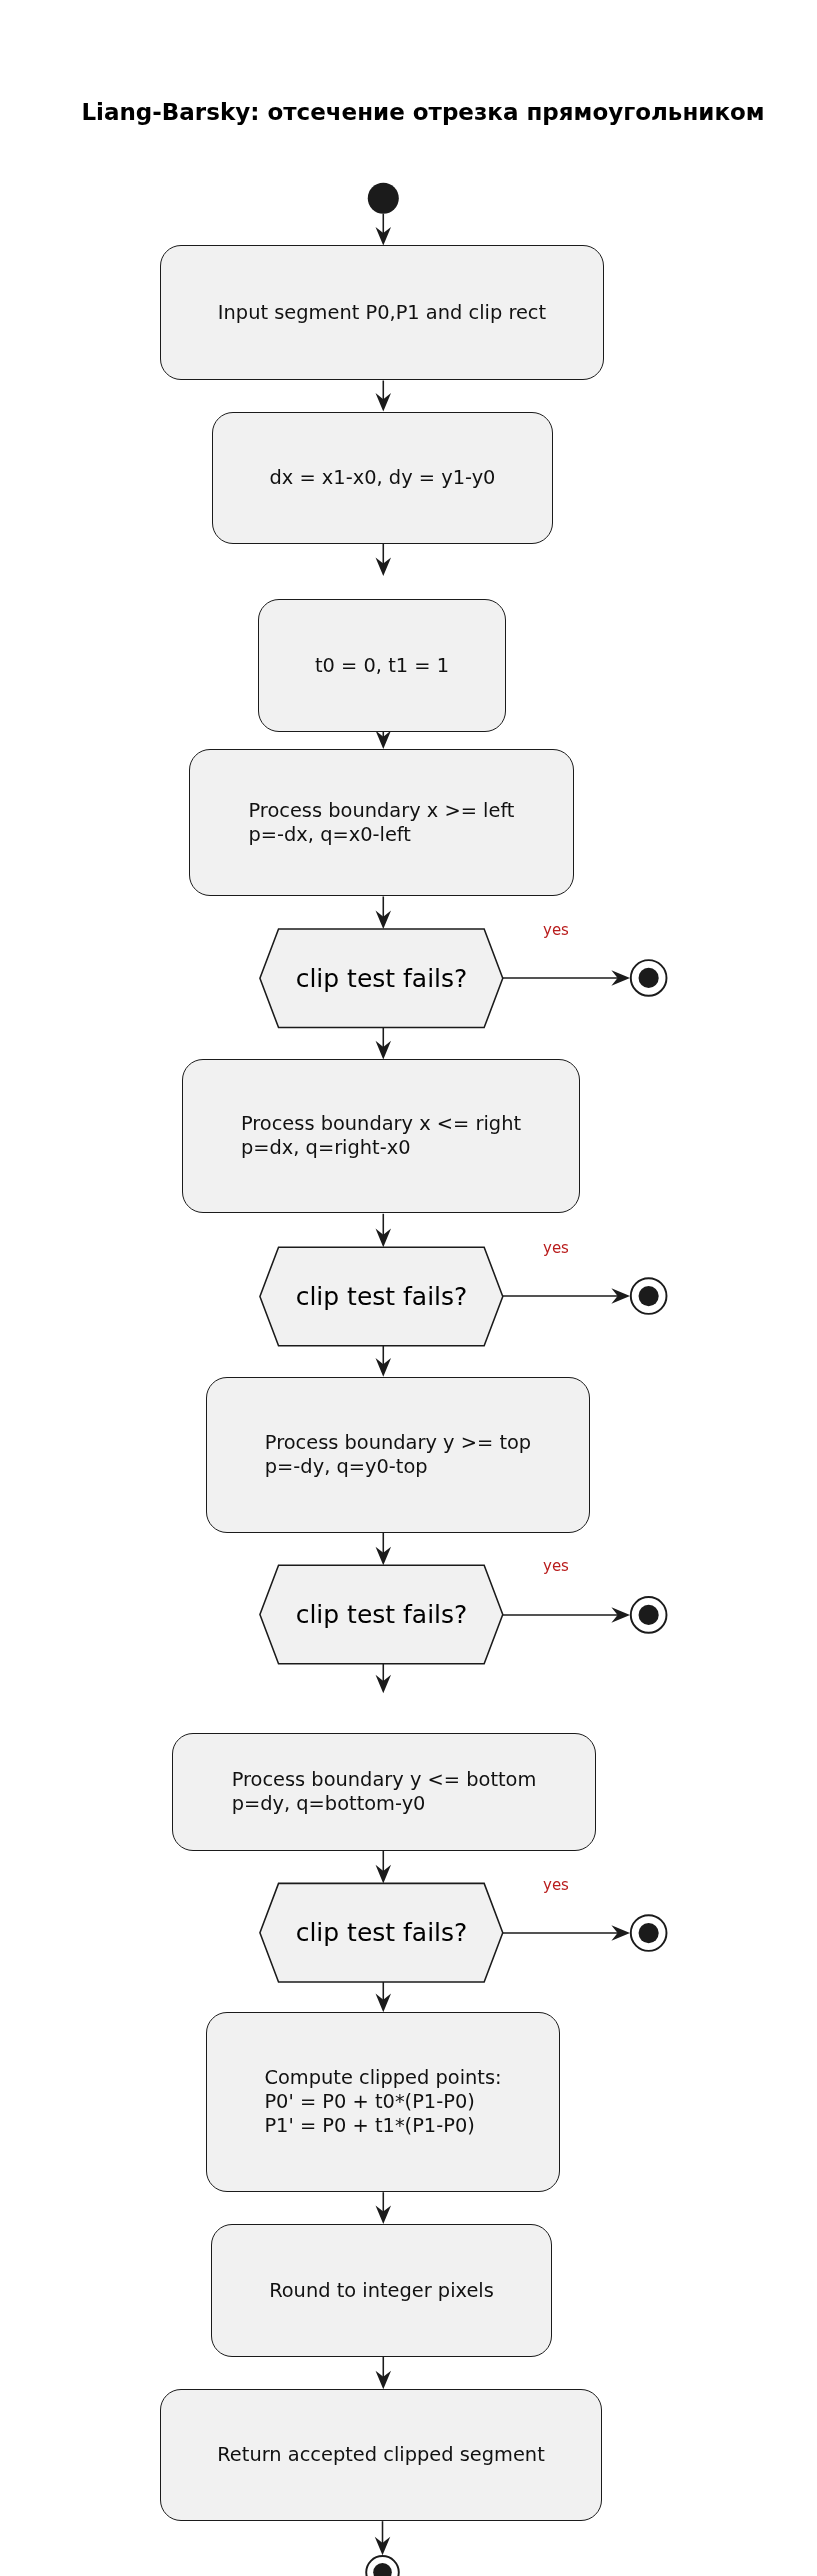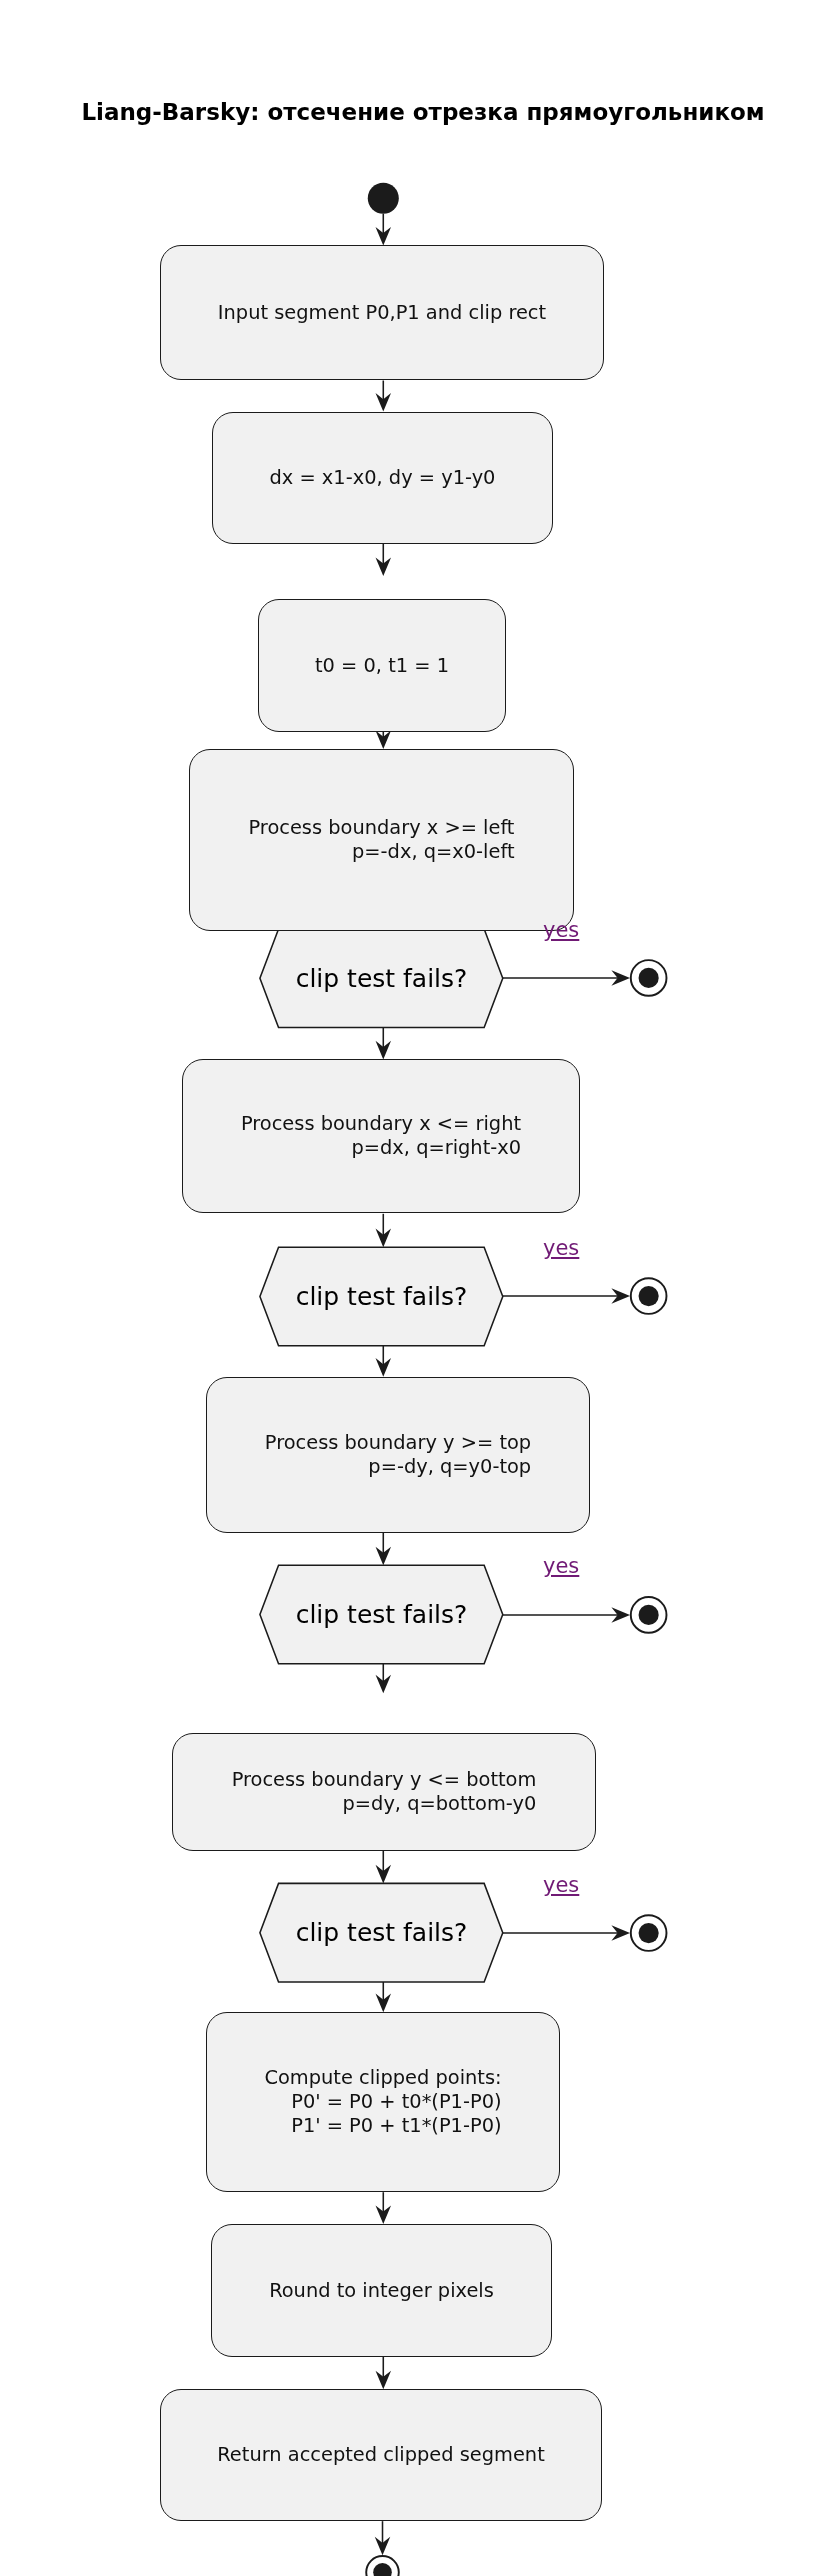--- a/index.html
+++ b/index.html
@@ -10,28 +10,28 @@
   #title{
     position:absolute;left:35px;top:70px;width:776px;text-align:center;
     font-size:23px;font-weight:bold;color:#000000;white-space:nowrap;
   }
   .box{
     position:absolute;box-sizing:border-box;background:#f1f1f1;
     border:1.6px solid #1b1b1b;border-radius:21px;
     display:flex;align-items:center;justify-content:center;
   }
   .lines{font-size:19.4px;line-height:24px;text-align:left;color:#111111;}
-  .lines div{white-space:nowrap;text-align:right;}
+  .lines div{white-space:nowrap;}
   .one .lines{text-align:center;}
   .hexlabel{
     position:absolute;display:flex;align-items:center;justify-content:center;
     font-size:25px;color:#000000;white-space:nowrap;
   }
   .branch{
-    position:absolute;font-size:21px;line-height:24px;color:#701a75;white-space:nowrap;text-decoration:underline;
+    position:absolute;font-size:15px;line-height:24px;color:#b91c1c;white-space:nowrap;
   }
   #overlay{position:absolute;left:0;top:0;}
   .edge{stroke:#1b1b1b;stroke-width:2;fill:none;}
   .head{fill:#1b1b1b;stroke:none;}
   .hex{fill:#f1f1f1;stroke:#1b1b1b;stroke-width:2;}
   .term-outer{fill:#ffffff;stroke:#1b1b1b;stroke-width:2.5;}
   .term-inner{fill:#1b1b1b;stroke:none;}
   .start{fill:#1b1b1b;stroke:none;}
 </style>
 </head>
@@ -128,21 +128,21 @@
         <div>dx = x1-x0, dy = y1-y0</div>
       </div>
   </div>
 
   <div class="box one" style="left:258px;top:570px;width:248px;height:133px">
     <div class="lines">
         <div>t0 = 0, t1 = 1</div>
       </div>
   </div>
 
-  <div class="box" style="left:189px;top:720px;width:385px;height:182px">
+  <div class="box" style="left:189px;top:720px;width:385px;height:147px">
     <div class="lines">
       <div>Process boundary x &gt;= left</div>
       <div>p=-dx, q=x0-left</div>
     </div>
   </div>
 
   <div class="box" style="left:182px;top:1030px;width:398px;height:154px">
     <div class="lines">
       <div>Process boundary x &lt;= right</div>
       <div>p=dx, q=right-x0</div>

